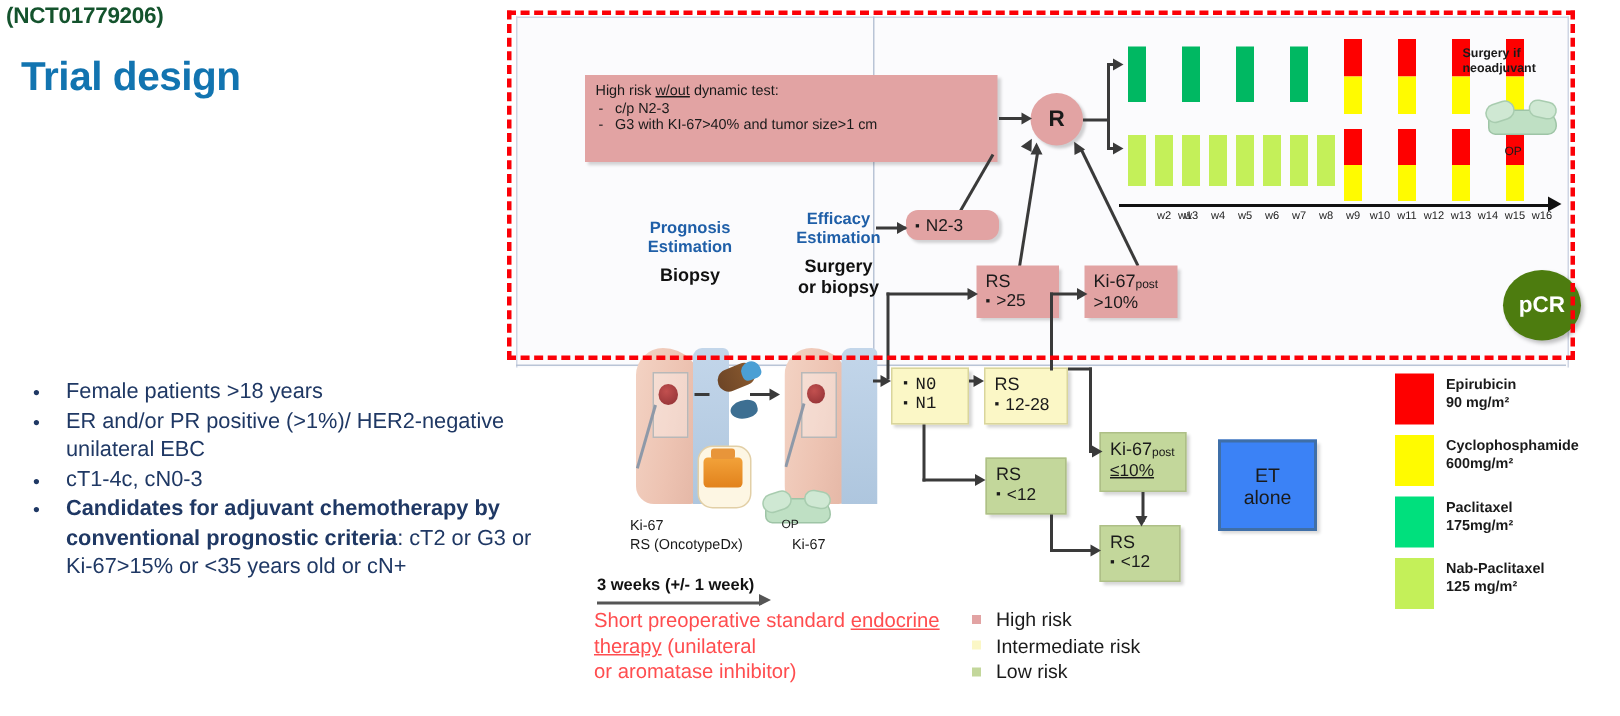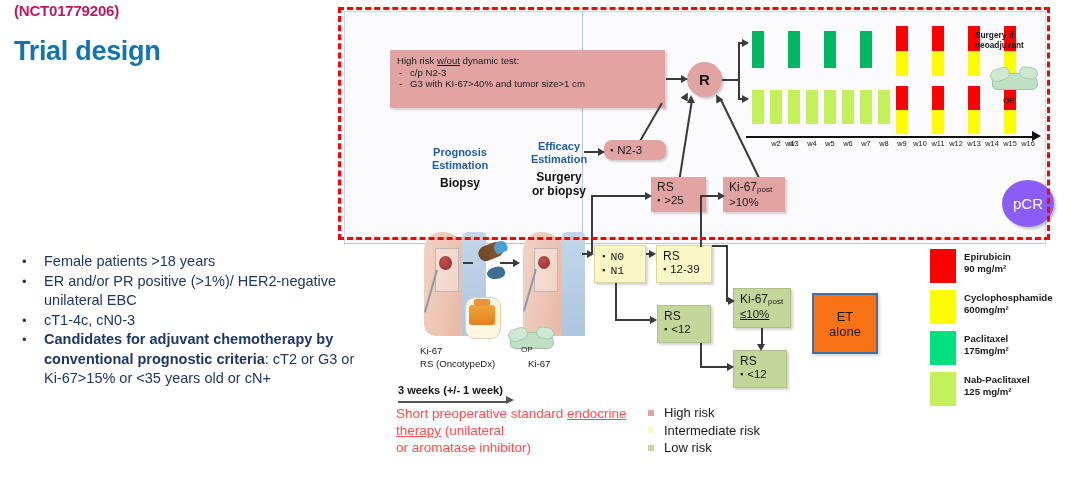--- a/index.html
+++ b/index.html
@@ -6,21 +6,21 @@
   body{
     width:1080px;height:477px;position:relative;overflow:hidden;
     background:#ffffff;
     font-family:"Liberation Sans", sans-serif;
     color:#1f3864;
   }
   .abs{position:absolute;}
 
   
   #nct-id{
-    left:14px;top:2px;font-size:15px;font-weight:bold;color:#be185d;
+    left:4px;top:2px;font-size:15px;font-weight:bold;color:#14532d;
     letter-spacing:-0.2px;
   }
   #trial-title{
     left:14px;top:36px;font-size:27px;font-weight:bold;color:#1274b0;
     letter-spacing:-0.3px;
   }
   #criteria-list{
     left:22px;top:252px;width:350px;font-size:14.5px;line-height:19.5px;
     color:#1f3864;
   }
@@ -99,29 +99,29 @@
     font-weight:bold;color:#1a1a1a;
   }
   #op-label-top{left:1003px;top:96px;font-size:8px;color:#1a1a1a;}
 
   
   .op-hand{position:absolute;}
 
   
   #pcr-badge{
     left:1002px;top:180px;width:52px;height:47px;border-radius:50%;
-    background:#8b5cf6;color:#fff;font-size:15px;font-weight:normal;
+    background:#4d7c0f;color:#fff;font-size:15px;font-weight:bold;
     display:flex;align-items:center;justify-content:center;
     box-shadow:2px 2px 3px rgba(0,0,0,.25);
   }
 
   
   #et-alone{
     left:812px;top:293px;width:62px;height:57px;
-    background:#f97316;border:2px solid #3f6fa8;
+    background:#3b82f6;border:2px solid #3f6fa8;
     display:flex;flex-direction:column;align-items:center;justify-content:center;
     font-size:13px;line-height:15px;color:#1a1a1a;
     box-shadow:2px 2px 2px rgba(0,0,0,.15);
   }
 
   
   .cap-blue{
     position:absolute;font-size:11px;line-height:12.5px;font-weight:bold;
     color:#1f5fa8;text-align:center;
   }
@@ -373,21 +373,21 @@
   <div style="font-size:11.5px;">&gt;10%</div>
 </div>
 
 <div class="node yellow abs" style="left:594px;top:245px;width:52px;height:38px;font-family:Liberation Mono, monospace;">
   <div class="li">N0</div>
   <div class="li">N1</div>
 </div>
 
 <div class="node yellow abs" style="left:656px;top:245px;width:56px;height:38px;">
   <div class="ttl">RS</div>
-  <div class="li">12-39</div>
+  <div class="li">12-28</div>
 </div>
 
 <div class="node green abs" style="left:657px;top:305px;width:54px;height:38px;">
   <div class="ttl">RS</div>
   <div class="li">&lt;12</div>
 </div>
 
 <div class="node green abs" style="left:733px;top:288px;width:58px;height:40px;">
   <div class="ttl"><span>Ki-67</span><span class="sub">post</span></div>
   <div style="font-size:11.5px;text-decoration:underline;">≤10%</div>

